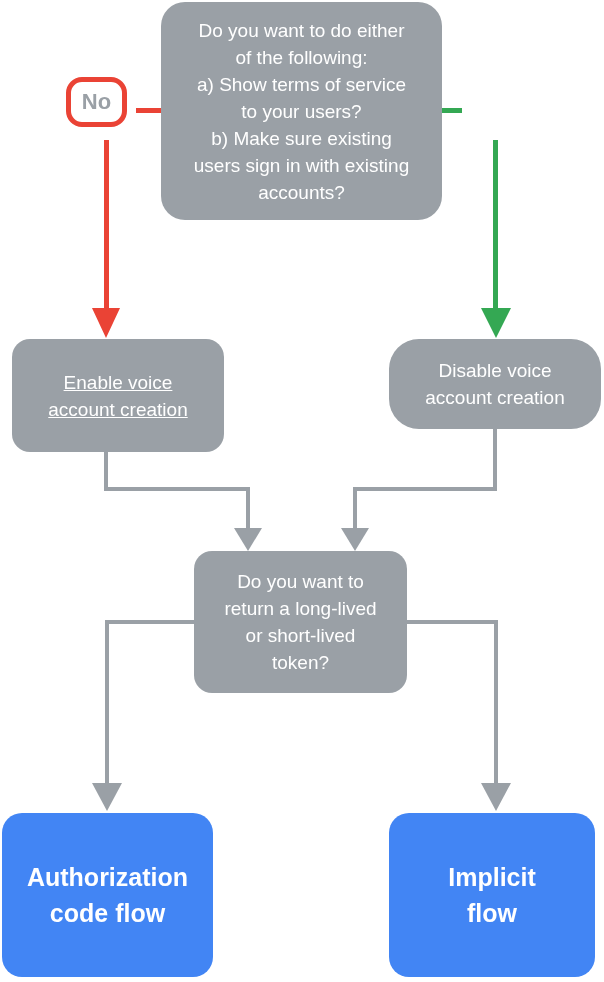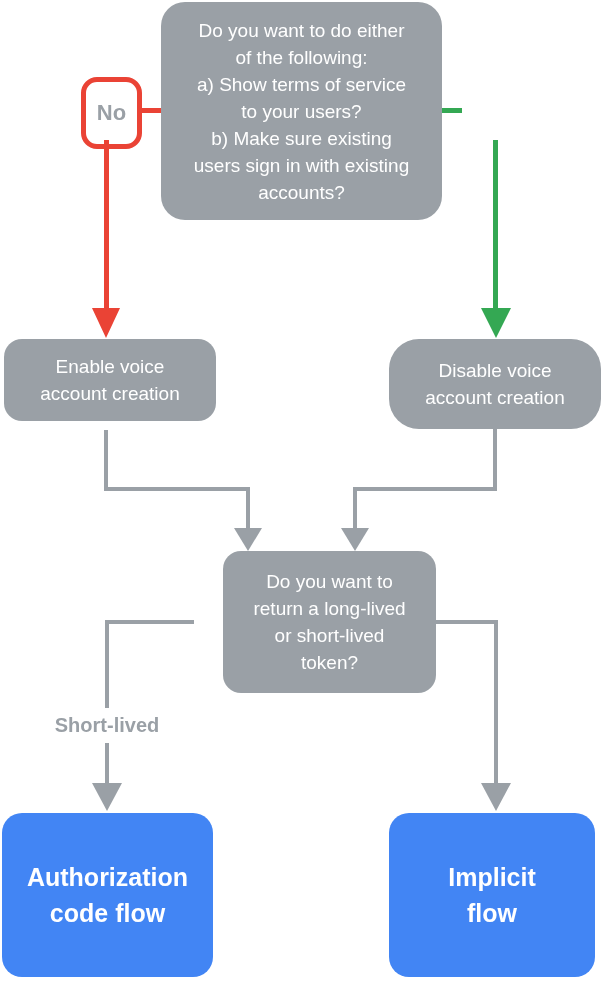--- a/index.html
+++ b/index.html
@@ -40,50 +40,50 @@
   
   #q-top{left:161px;top:2px;width:281px;height:218px;border-radius:24px;
          font-size:19px;line-height:27px;padding:0 16px;}
 
   
   .badge{
     position:absolute;display:flex;align-items:center;justify-content:center;
     background:#fff;border-radius:16px;
     font-size:22px;font-weight:bold;color:var(--label-text);
   }
-  #badge-no{left:81px;top:77px;width:61px;height:72px;border:5px solid var(--no-red);}
+  #badge-no{left:66px;top:77px;width:61px;height:50px;border:5px solid var(--no-red);}
   #badge-yes{left:462px;top:77px;width:62px;height:66px;border:5px solid var(--yes-green);}
 
   
   #line-no-h{left:136px;top:108px;width:25px;height:5px;}
   #line-no-v{left:104px;top:140px;width:5px;height:170px;}
   #arrow-no{left:92px;top:308px;border-left:14px solid transparent;border-right:14px solid transparent;border-top:30px solid var(--no-red);}
 
   
   #line-yes-h{left:442px;top:108px;width:20px;height:5px;}
   #line-yes-v{left:493px;top:140px;width:5px;height:170px;}
   #arrow-yes{left:481px;top:308px;border-left:15px solid transparent;border-right:15px solid transparent;border-top:30px solid var(--yes-green);}
 
   
-  #n-enable{left:4px;top:339px;width:212px;height:82px;border-radius:18px;font-size:19px;line-height:27px;}
+  #n-enable{left:12px;top:339px;width:212px;height:113px;border-radius:18px;font-size:19px;line-height:27px;text-decoration:underline;}
   #n-disable{left:389px;top:339px;width:212px;height:90px;border-radius:30px;font-size:19px;line-height:27px;}
 
   
   #c-l-v1{left:104px;top:430px;width:4px;height:59px;}
   #c-l-h{left:104px;top:487px;width:146px;height:4px;}
   #c-l-v2{left:246px;top:489px;width:4px;height:41px;}
   #arr-l{left:234px;top:528px;border-left:14px solid transparent;border-right:14px solid transparent;border-top:23px solid var(--connector-gray);}
   #c-r-v1{left:493px;top:429px;width:4px;height:60px;}
   #c-r-h{left:353px;top:487px;width:144px;height:4px;}
   #c-r-v2{left:353px;top:489px;width:4px;height:41px;}
   #arr-r{left:341px;top:528px;border-left:14px solid transparent;border-right:14px solid transparent;border-top:23px solid var(--connector-gray);}
 
   
   #q-mid{left:194px;top:551px;width:213px;height:142px;border-radius:18px;
-         font-size:19px;line-height:27px;padding:0 8px;margin-left:29px;}
+         font-size:19px;line-height:27px;padding:0 8px;}
 
   
   #e-l-h{left:105px;top:620px;width:89px;height:4px;}
   #e-l-v{left:105px;top:620px;width:4px;height:165px;}
   #arr-sl{left:92px;top:783px;border-left:15px solid transparent;border-right:15px solid transparent;border-top:28px solid var(--connector-gray);}
   #e-r-h{left:407px;top:620px;width:91px;height:4px;}
   #e-r-v{left:494px;top:620px;width:4px;height:165px;}
   #arr-ll{left:481px;top:783px;border-left:15px solid transparent;border-right:15px solid transparent;border-top:28px solid var(--connector-gray);}
 
   
@@ -137,21 +137,20 @@
   <div class="arrow" id="arr-r"></div>
 
   <div class="node gray-node" id="q-mid">Do you want to
 return a long-lived
 or short-lived
 token?</div>
 
   <div class="hline grayline" id="e-l-h"></div>
   <div class="vline grayline" id="e-l-v"></div>
   <div class="arrow" id="arr-sl"></div>
-  <div class="edge-label" id="lbl-short">Short-lived</div>
 
   <div class="hline grayline" id="e-r-h"></div>
   <div class="vline grayline" id="e-r-v"></div>
   <div class="arrow" id="arr-ll"></div>
 
   <div class="node blue-node" id="b-auth">Authorization
 code flow</div>
   <div class="node blue-node" id="b-impl">Implicit
 flow</div>
 

